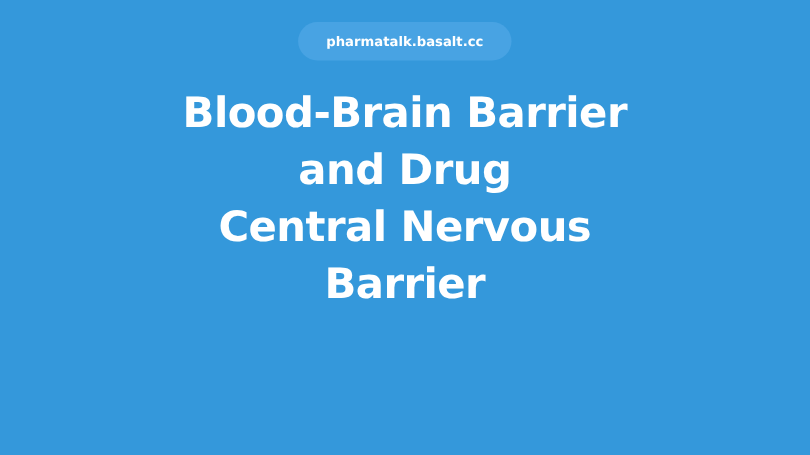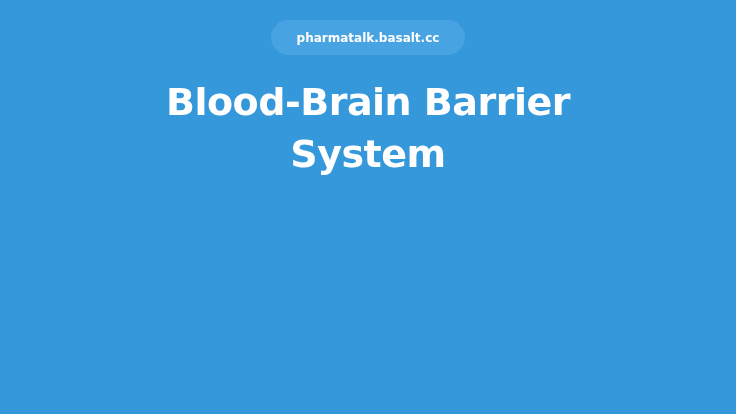--- a/index.html
+++ b/index.html
@@ -24,14 +24,16 @@
 </style>
 </head>
 <body>
 
 <div class="pill">
   <span>pharmatalk.basalt.cc</span>
 </div>
 
 <div class="title">
   <div>Blood-Brain Barrier</div>
-  <div>System</div>
+  <div>and Drug</div>
+  <div>Central Nervous</div>
+  <div>Barrier</div>
 </div>
 
 </body></html>

